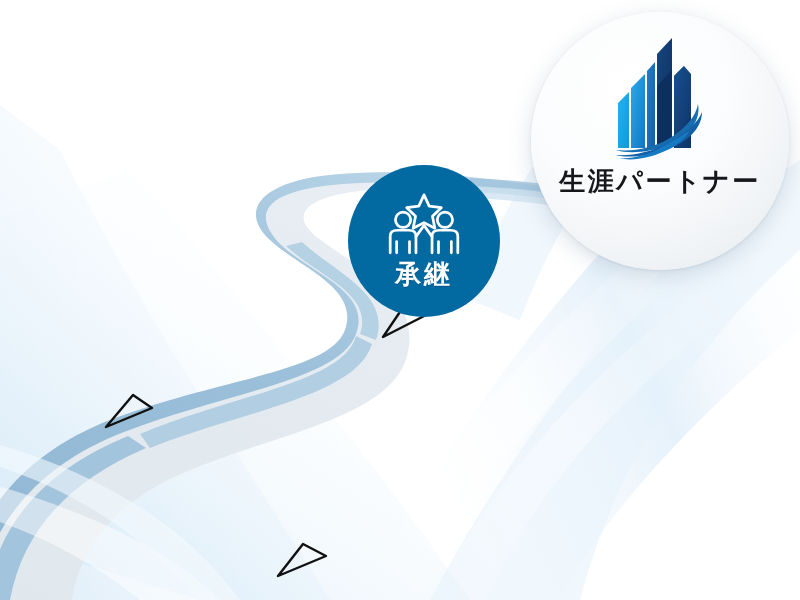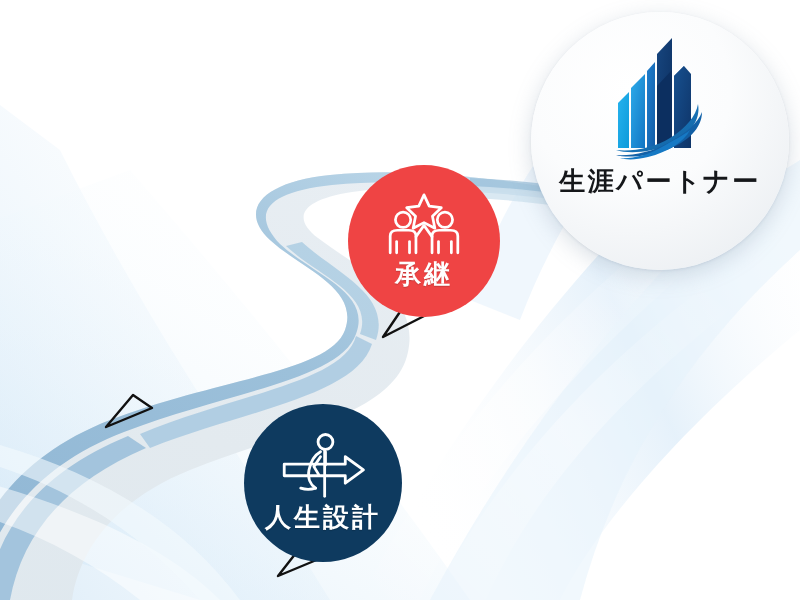--- a/index.html
+++ b/index.html
@@ -41,21 +41,21 @@
     z-index:7;
   }
   .bubble .ico{display:block;}
   .bubble .lbl{
     color:#ffffff;font-weight:700;white-space:nowrap;
     text-shadow:0 1px 1px rgba(0,0,0,0.18);
     font-family:"DejaVu Sans","Liberation Sans",sans-serif;
   }
 
   
-  #b-succession{left:348px;top:165px;width:152px;height:152px;background:#ef4444;}
+  #b-succession{left:348px;top:165px;width:152px;height:152px;background:#0369a1;}
   #b-succession .ico{width:78px;height:66px;margin-bottom:1px;}
   #b-succession .lbl{font-size:26px;letter-spacing:3px;}
 
   #b-asset{left:74px;top:259px;width:156px;height:156px;background:#1b5083;}
   #b-asset .ico{width:92px;height:62px;margin-bottom:2px;}
   #b-asset .lbl{font-size:25px;letter-spacing:3px;}
 
   #b-life{left:244px;top:404px;width:158px;height:158px;background:#0e3a5f;}
   #b-life .ico{width:94px;height:66px;margin-bottom:2px;}
   #b-life .lbl{font-size:26px;letter-spacing:3px;}
@@ -194,38 +194,20 @@
         <line x1="30" y1="64" x2="30" y2="78"></line>
         <line x1="66" y1="64" x2="66" y2="78"></line>
         <line x1="82" y1="64" x2="82" y2="78"></line>
         <path d="M 38,58 L 48,44 L 58,58"></path>
       </g>
     </svg>
     <span class="lbl">承継</span>
   </div>
 
 
-  <div class="bubble" id="b-life">
-    <svg class="ico" viewBox="0 0 110 80">
-      <g fill="none" stroke="#ffffff" stroke-width="3.4" stroke-linejoin="round" stroke-linecap="round">
-
-        <line x1="57" y1="22" x2="57" y2="78"></line>
-
-        <path d="M 8,39 L 82,39 L 82,30 L 104,46 L 82,62 L 82,53 L 8,53 Z"></path>
-
-        <circle cx="58" cy="12" r="9"></circle>
-
-        <path d="M 52,24 C 45,28 40,36 38,46 C 36,56 40,64 46,68"></path>
-        <path d="M 58,24 L 58,40"></path>
-        <path d="M 46,68 C 40,70 34,70 28,68"></path>
-        <path d="M 52,30 L 44,42 L 50,52"></path>
-      </g>
-    </svg>
-    <span class="lbl">人生設計</span>
-  </div>
 
   <div class="brand-circle">
     <svg class="brand-mark" viewBox="0 0 124 132">
       <defs>
         <linearGradient id="bldg1" x1="0" y1="0" x2="1" y2="1">
           <stop offset="0%" stop-color="#27b3ee"></stop>
             <stop offset="100%" stop-color="#0d9ada"></stop>
         </linearGradient>
         <linearGradient id="bldg2" x1="0" y1="0" x2="1" y2="1">
           <stop offset="0%" stop-color="#2dacea"></stop>

